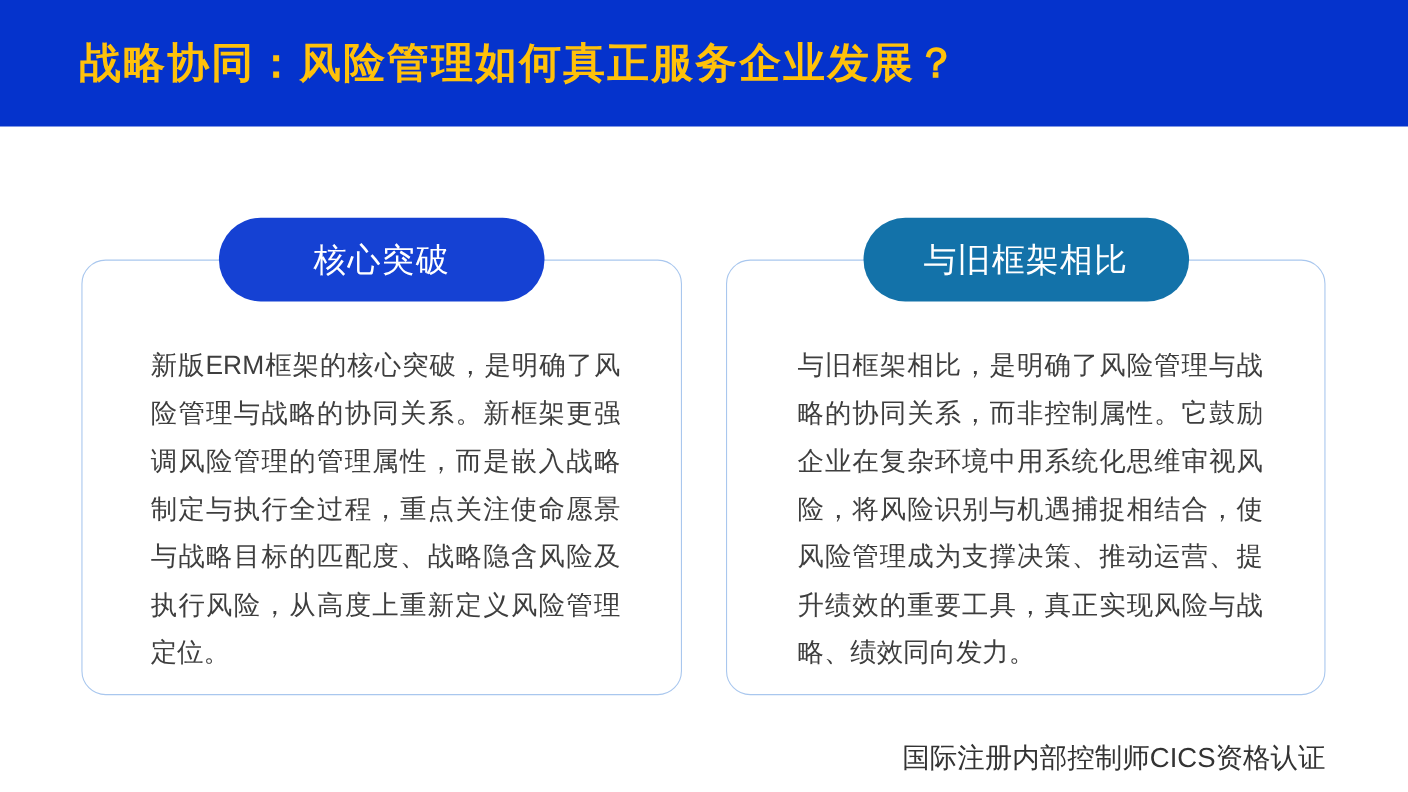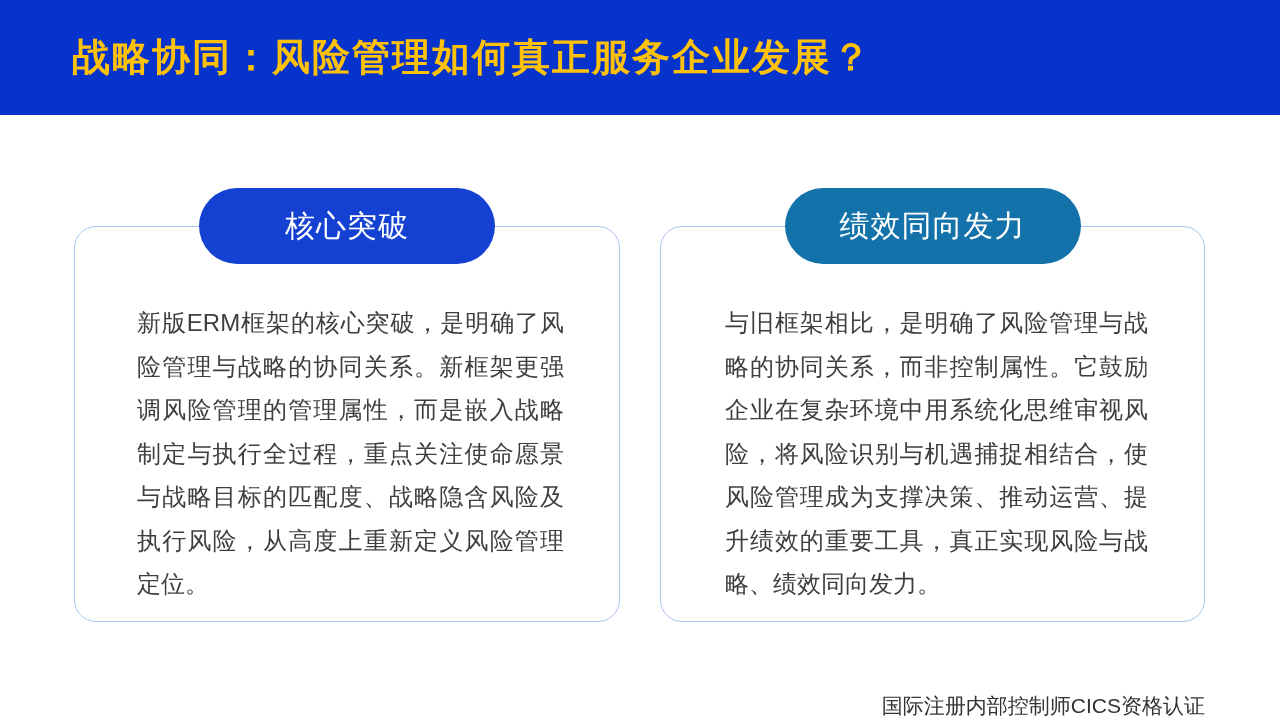--- a/index.html
+++ b/index.html
@@ -27,21 +27,21 @@
     margin-left: 72px;
     font-size: 38px;
     font-weight: 900;
     letter-spacing: 2px;
     color: var(--title-color, #FFC10A);
     white-space: nowrap;
   }
   
   .card {
     position: absolute;
-    top: 226px;
+    top: 236px;
     width: 546px; height: 396px;
     background: #ffffff;
     border: 1.5px solid var(--card-border, #A9C7EE);
     border-radius: 22px;
   }
   .card.left  { left: 74px; }
   .card.right { left: 660px; width: 545px; }
   .badge {
     position: absolute;
     top: -39px;
@@ -64,40 +64,40 @@
     font-size: 24px;
     line-height: 43.5px;
     color: var(--body-text, #3E3E3E);
     text-align: justify;
   }
   .card.right .card-body { padding: 74px 56px 0 64px; }
   
   .footer {
     position: absolute;
     right: 75px;
-    top: 692px;
-    font-size: 21px;
+    top: 672px;
+    font-size: 25px;
     color: var(--footer-text, #333333);
     white-space: nowrap;
   }
 </style>
 </head>
 <body>
 
 <div class="slide">
 
   <div class="header">
     <div class="header-title">战略协同：风险管理如何真正服务企业发展？</div>
   </div>
 
   <div class="card left">
     <div class="badge">核心突破</div>
     <div class="card-body">新版ERM框架的核心突破，是明确了风险管理与战略的协同关系。新框架更强调风险管理的管理属性，而是嵌入战略制定与执行全过程，重点关注使命愿景与战略目标的匹配度、战略隐含风险及执行风险，从高度上重新定义风险管理定位。</div>
   </div>
 
   <div class="card right">
-    <div class="badge">绩效同向发力</div>
+    <div class="badge">与旧框架相比</div>
     <div class="card-body">与旧框架相比，是明确了风险管理与战略的协同关系，而非控制属性。它鼓励企业在复杂环境中用系统化思维审视风险，将风险识别与机遇捕捉相结合，使风险管理成为支撑决策、推动运营、提升绩效的重要工具，真正实现风险与战略、绩效同向发力。</div>
   </div>
 
   <div class="footer">国际注册内部控制师CICS资格认证</div>
 
 </div>
 
 </body></html>

